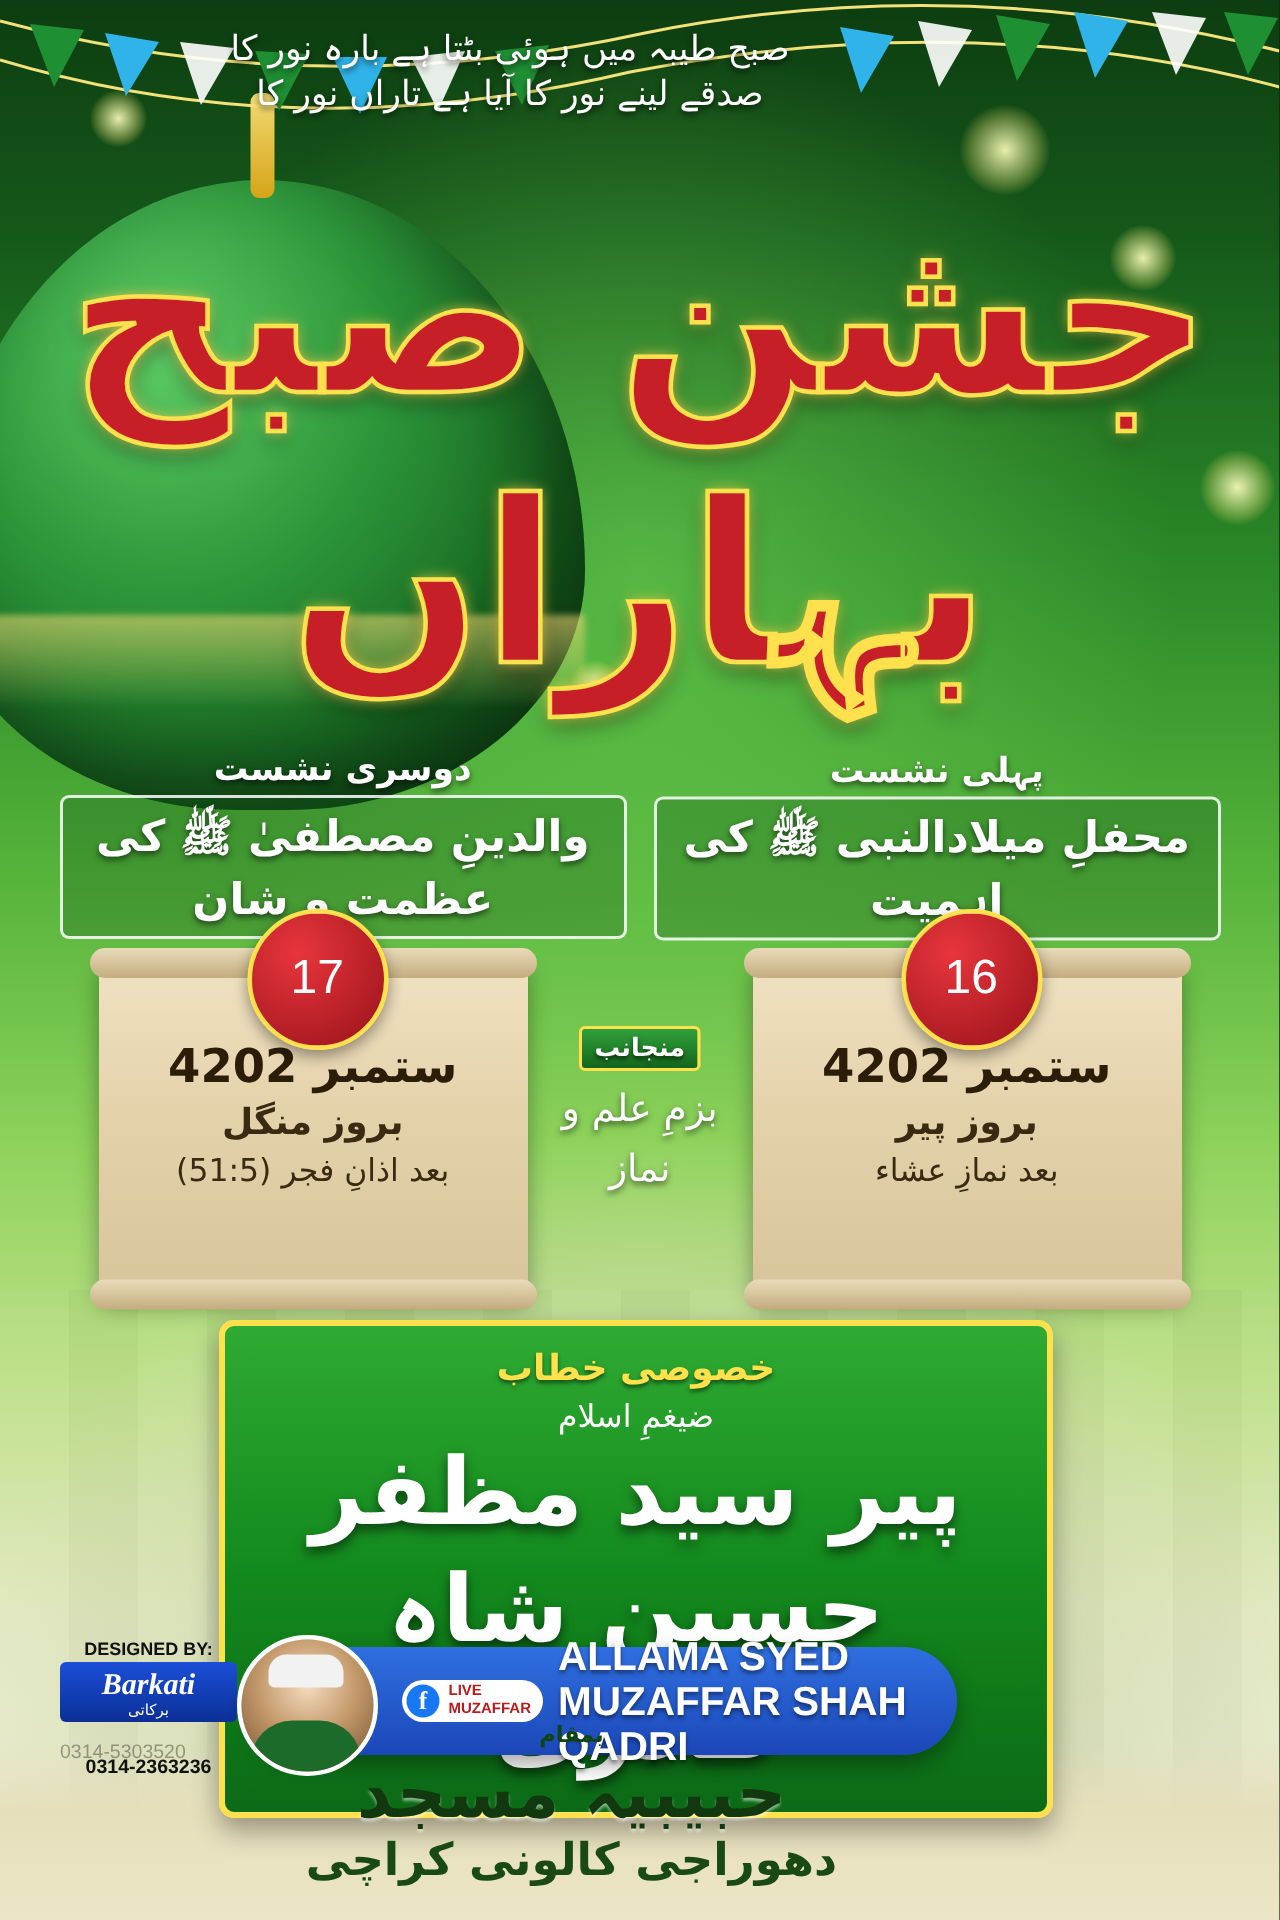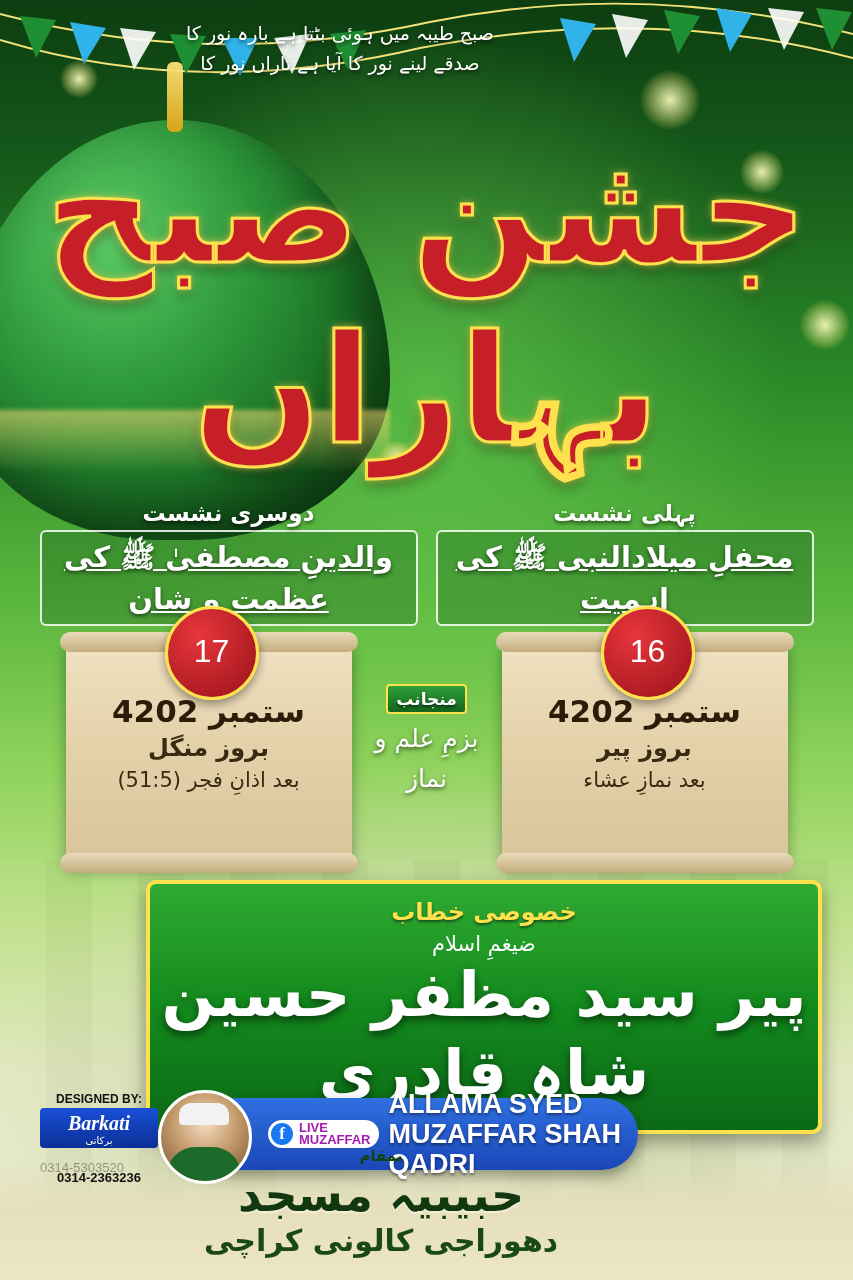--- a/index.html
+++ b/index.html
@@ -94,21 +94,21 @@
     direction: rtl;
     unicode-bidi: bidi-override;
   }
   .top-couplet {
     position: absolute;
     top: 18px;
     left: 0;
     width: 680px;
     text-align: center;
     color: #ffffff;
-    font-size: 19px;
+    font-size: 23px;
     line-height: 30px;
     text-shadow: 0 2px 4px rgba(0,0,0,0.65);
     z-index: 6;
   }
   .title-wrap {
     position: absolute;
     top: 120px;
     left: 0;
     width: 853px;
     text-align: center;
@@ -154,21 +154,20 @@
     margin-bottom: 4px;
   }
   .session-title {
     font-size: 29px;
     font-weight: bold;
     border: 2px solid rgba(255,255,255,0.85);
     border-radius: 6px;
     padding: 8px 10px;
     background: rgba(20,90,25,0.30);
     text-shadow: 0 2px 4px rgba(0,0,0,0.6);
-    text-decoration: underline;
   }
   
   .scrolls {
     position: absolute;
     top: 640px;
     left: 0;
     width: 853px;
     display: flex;
     flex-direction: row-reverse;
     justify-content: center;
@@ -255,21 +254,21 @@
     font-weight: normal;
     color: #ffffff;
     text-shadow: 0 2px 4px rgba(0,0,0,0.6);
     line-height: 30px;
   }
   
   .speaker-panel {
     position: absolute;
     top: 880px;
     left: 146px;
-    width: 676px;
+    width: 556px;
     padding: 14px 10px 18px 10px;
     box-sizing: border-box;
     background: linear-gradient(180deg, #2faa32 0%, #138a1d 50%, #0c6a16 100%);
     border: 4px solid #ffe14d;
     border-radius: 10px;
     text-align: center;
     color: #ffffff;
     z-index: 7;
     box-shadow: 0 8px 18px rgba(0,0,0,0.35);
   }
@@ -385,22 +384,22 @@
     border-radius: 50%;
     background: #1877f2;
     color: #fff;
     font-family: "Liberation Serif", serif;
     font-weight: bold;
     font-size: 17px;
     line-height: 22px;
     text-align: center;
   }
   .fb-text {
-    color: #a21caf;
-    font-size: 13px;
+    color: #b91c1c;
+    font-size: 10px;
     font-weight: bold;
     line-height: 12px;
     text-align: left;
   }
   .live-names {
     margin-left: 10px;
     color: #ffffff;
     font-weight: bold;
     font-size: 27px;
     line-height: 30px;

